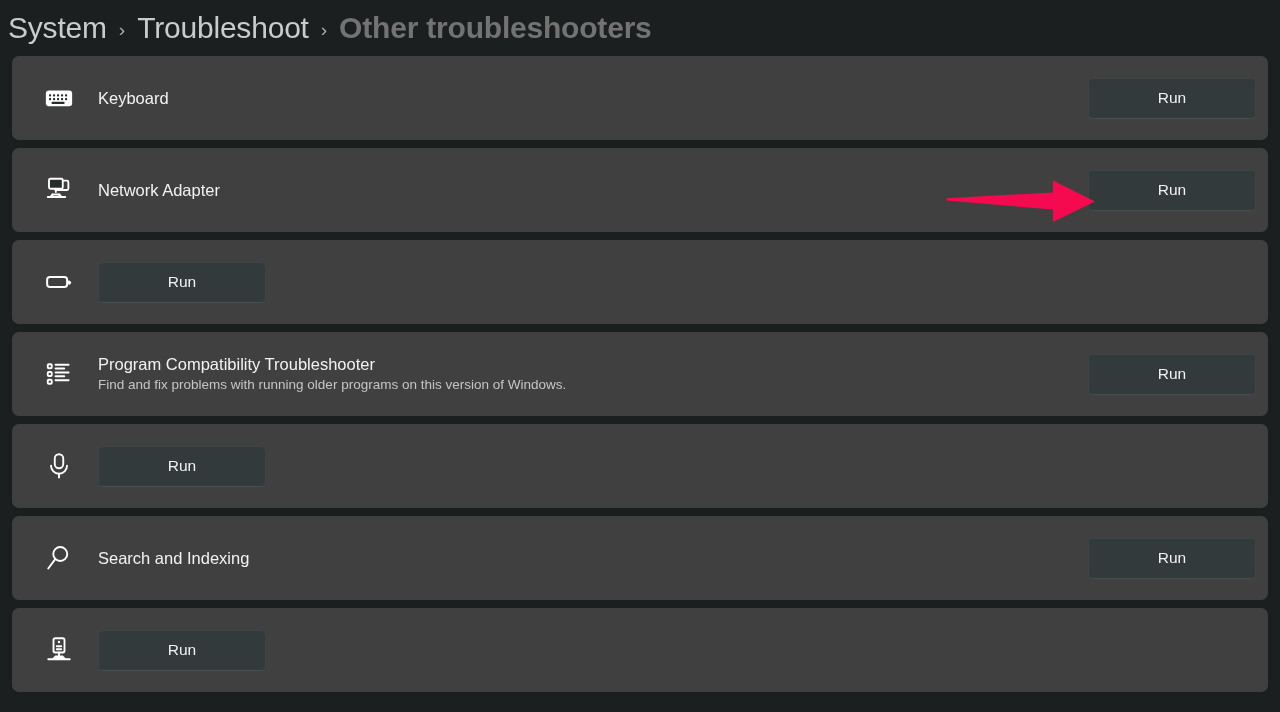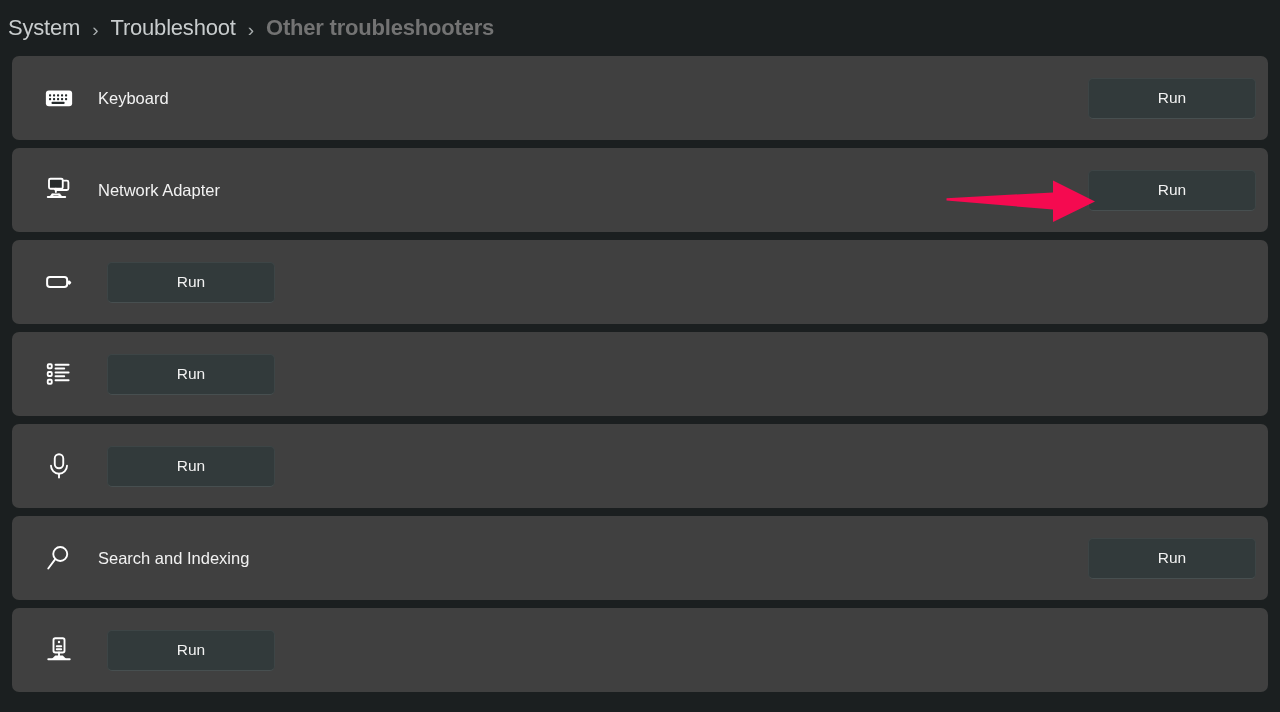--- a/index.html
+++ b/index.html
@@ -21,21 +21,21 @@
   .breadcrumb {
     height: 56px;
     display: flex;
     align-items: center;
     padding-left: 8px;
     gap: 12px;
     user-select: none;
   }
 
   .crumb {
-    font-size: 22px;
+    font-size: 30px;
     letter-spacing: -0.2px;
     color: #c8cccd;
     white-space: nowrap;
   }
 
   .crumb.current {
     color: #737373;
     font-weight: 600;
   }
 
@@ -105,21 +105,20 @@
     border: 1px solid #3d4546;
     border-bottom-color: #474f50;
     border-radius: 5px;
     color: #f2f2f2;
     font-family: "Liberation Sans", sans-serif;
     font-size: 15.5px;
     cursor: pointer;
     display: flex;
     align-items: center;
     justify-content: center;
-    margin-left: 9px;
   }
 
   
   .annotation-arrow {
     position: absolute;
     left: 945px;
     top: 178px;
     width: 152px;
     height: 48px;
     pointer-events: none;
@@ -197,20 +196,24 @@
         <rect x="3" y="4.2" width="3.2" height="3.2" rx="0.8"></rect>
         <rect x="3" y="10.4" width="3.2" height="3.2" rx="0.8"></rect>
         <rect x="3" y="16.6" width="3.2" height="3.2" rx="0.8"></rect>
         <path d="M9.2 4.6h10.5"></path>
         <path d="M9.2 7.6h7"></path>
         <path d="M9.2 10.8h10.5"></path>
         <path d="M9.2 13.8h7"></path>
         <path d="M9.2 17h10.5"></path>
       </svg>
     </span>
+    <span class="row-text">
+      <span class="row-title">Program Compatibility Troubleshooter</span>
+      <span class="row-sub">Find and fix problems with running older programs on this version of Windows.</span>
+    </span>
     <button class="run-button">Run</button>
   </div>
 
   <div class="row">
     <span class="row-icon">
       <svg width="30" height="30" viewBox="0 0 24 24" fill="none" stroke="#ffffff" stroke-width="1.5" stroke-linecap="round">
         <rect x="8.6" y="2.6" width="6.8" height="11.2" rx="3.4"></rect>
         <path d="M5.6 11.8a6.4 6.4 0 0 0 12.8 0"></path>
         <path d="M12 18.2v3"></path>
       </svg>

